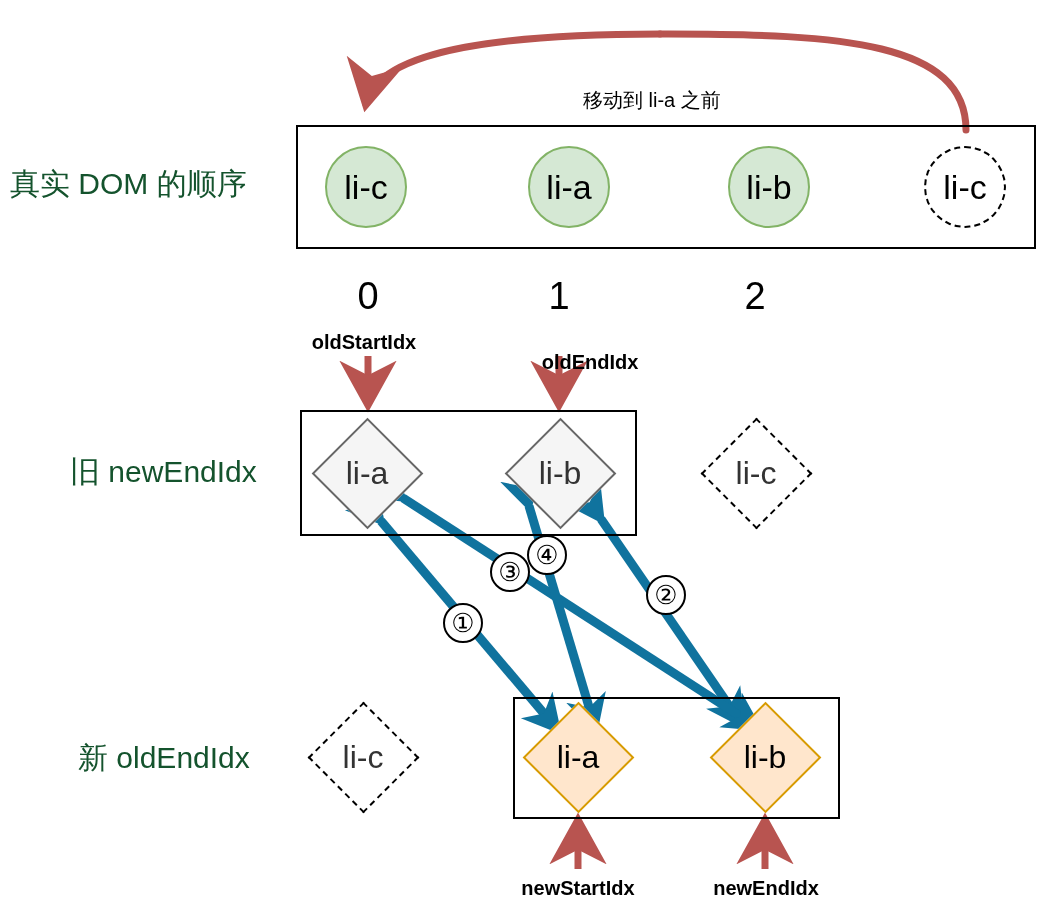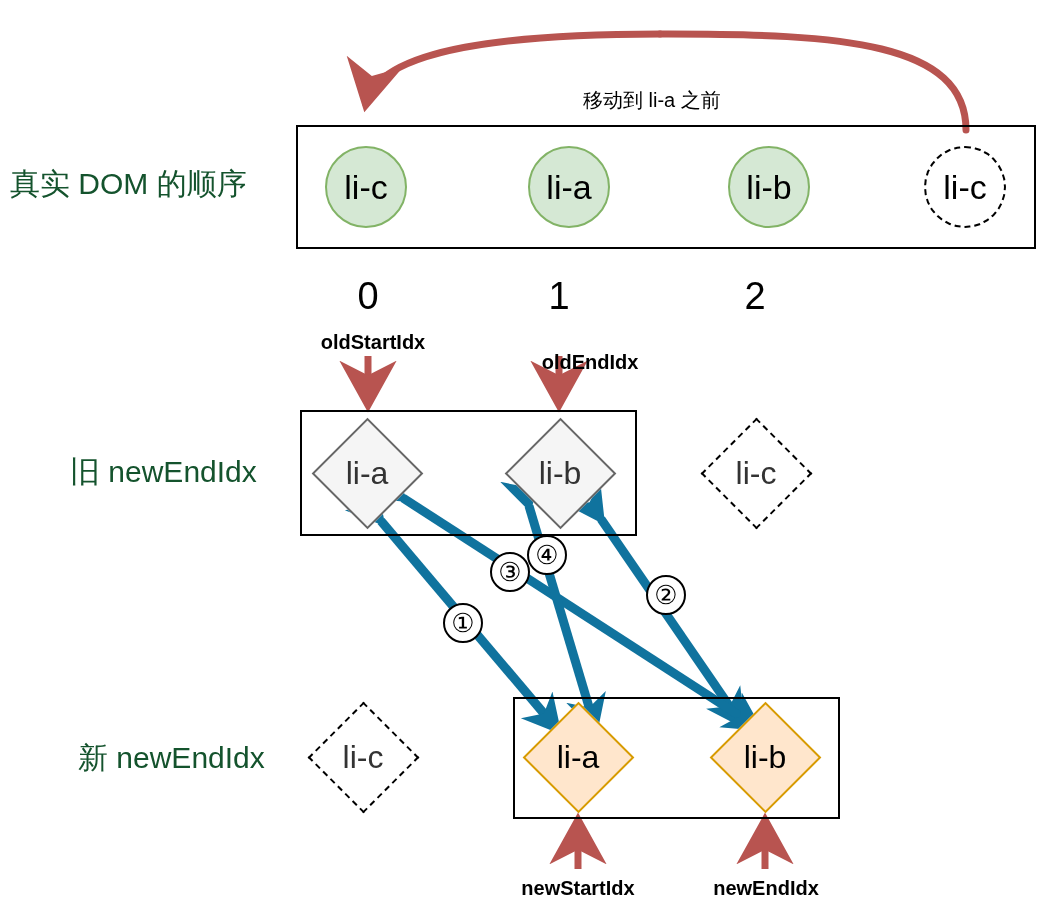--- a/index.html
+++ b/index.html
@@ -225,21 +225,21 @@
   <div class="node-circle ghost" style="left:924px; top:146px;">
     <span>li-c</span>
   </div>
 
   <div class="move-caption" style="left:578px; top:39px;margin-top:47px;">移动到 li-a 之前</div>
 
   <div class="index-digit" style="left:338px; top:275px;">0</div>
   <div class="index-digit" style="left:529px; top:275px;">1</div>
   <div class="index-digit" style="left:725px; top:275px;">2</div>
 
-  <div class="pointer-name" style="left:373px; top:331px; transform:translateX(-50%);">oldStartIdx</div>
+  <div class="pointer-name" style="left:364px; top:331px; transform:translateX(-50%);">oldStartIdx</div>
   <div class="pointer-name" style="left:590px; top:331px; transform:translateX(-50%);margin-top:20px;">oldEndIdx</div>
 
   <div class="row-label" style="left:70px; top:452px;">旧 newEndIdx</div>
 
   <div class="group-box" style="left:300px; top:410px; width:337px; height:126px;"></div>
 
   <div class="node-diamond dia-old" style="left:311px; top:417px;">
     <span class="dia-shape"></span>
     <span class="dia-label">li-a</span>
   </div>
@@ -250,21 +250,21 @@
   <div class="node-diamond dia-ghost" style="left:700px; top:417px;">
     <span class="dia-shape"></span>
     <span class="dia-label">li-c</span>
   </div>
 
   <div class="step-badge" style="left:443px; top:603px;">①</div>
   <div class="step-badge" style="left:646px; top:575px;">②</div>
   <div class="step-badge" style="left:490px; top:552px;">③</div>
   <div class="step-badge" style="left:527px; top:535px;">④</div>
 
-  <div class="row-label" style="left:78px; top:738px;">新 newEndIdx</div>
+  <div class="row-label" style="left:78px; top:738px;">新 oldEndIdx</div>
 
   <div class="group-box" style="left:513px; top:697px; width:327px; height:122px;"></div>
 
   <div class="node-diamond dia-ghost" style="left:307px; top:701px;">
     <span class="dia-shape"></span>
     <span class="dia-label">li-c</span>
   </div>
   <div class="node-diamond dia-new" style="left:522px; top:701px;">
     <span class="dia-shape"></span>
     <span class="dia-label">li-a</span>

